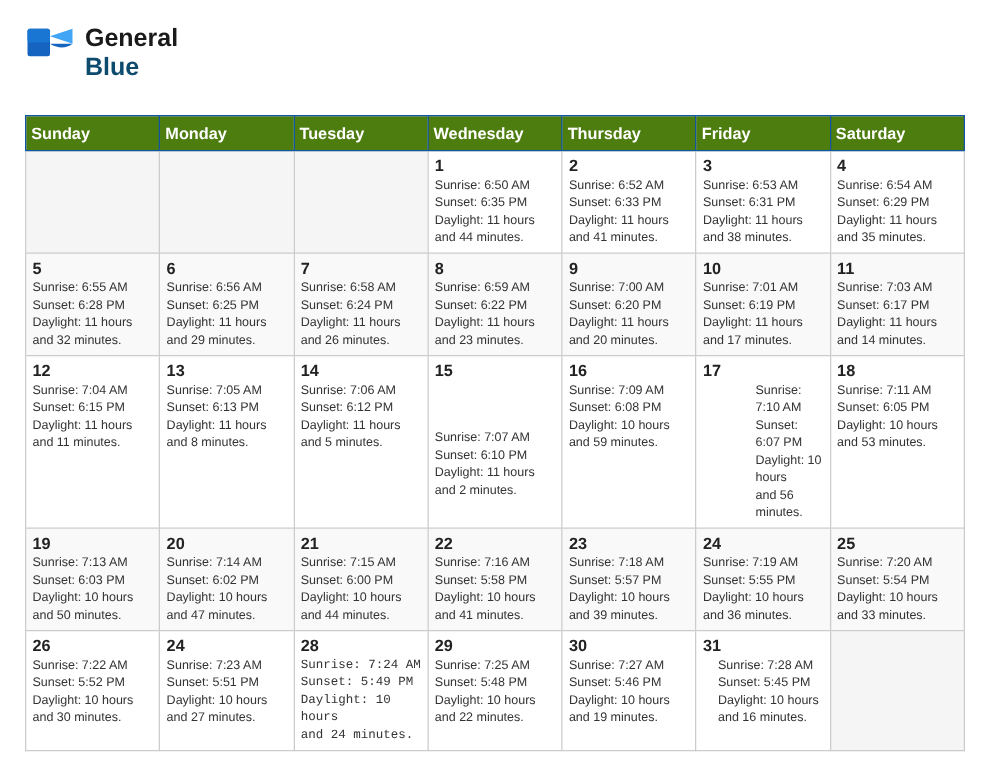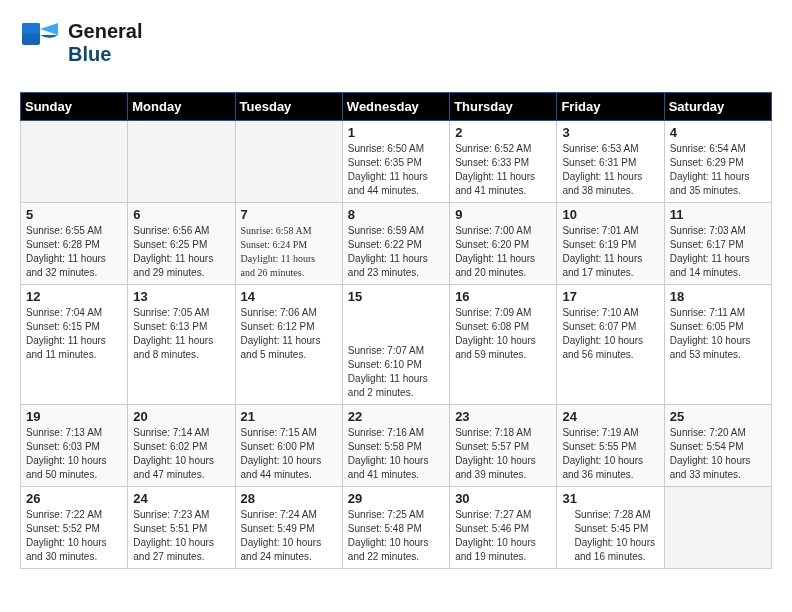--- a/index.html
+++ b/index.html
@@ -32,21 +32,21 @@
     .location {
       font-size: 15px;
       color: #333;
     }
     .calendar {
       width: 100%;
       border-collapse: collapse;
       border: 1px solid #ccc;
     }
     .calendar th {
-      background-color: #000000;
+      background-color: #4d7c0f;
       color: #fff;
       font-size: 13px;
       padding: 6px 4px;
       text-align: left;
       border: 1px solid #1255a0;
     }
     .calendar td {
       vertical-align: top;
       padding: 4px 5px;
       border: 1px solid #ccc;
@@ -157,21 +157,21 @@
         </td>
         <td>
           <span class="day-num">6</span>
           <div class="day-info" style="white-space: pre-line;">Sunrise: 6:56 AM
 Sunset: 6:25 PM
 Daylight: 11 hours
 and 29 minutes.</div>
         </td>
         <td>
           <span class="day-num">7</span>
-          <div class="day-info" style="white-space: pre-line; font-family: Liberation Serif, serif;">Sunrise: 6:58 AM
+          <div class="day-info" style="white-space: pre-line;">Sunrise: 6:58 AM
 Sunset: 6:24 PM
 Daylight: 11 hours
 and 26 minutes.</div>
         </td>
         <td>
           <span class="day-num">8</span>
           <div class="day-info" style="white-space: pre-line;">Sunrise: 6:59 AM
 Sunset: 6:22 PM
 Daylight: 11 hours
 and 23 minutes.</div>
@@ -229,21 +229,21 @@
         </td>
         <td>
           <span class="day-num">16</span>
           <div class="day-info" style="white-space: pre-line;">Sunrise: 7:09 AM
 Sunset: 6:08 PM
 Daylight: 10 hours
 and 59 minutes.</div>
         </td>
         <td>
           <span class="day-num">17</span>
-          <div class="day-info" style="white-space: pre-line;">Sunrise: 7:10 AM
+          <div class="day-info" style="white-space: pre-line; margin-left: 42px;">Sunrise: 7:10 AM
 Sunset: 6:07 PM
 Daylight: 10 hours
 and 56 minutes.</div>
         </td>
         <td>
           <span class="day-num">18</span>
           <div class="day-info" style="white-space: pre-line;">Sunrise: 7:11 AM
 Sunset: 6:05 PM
 Daylight: 10 hours
 and 53 minutes.</div>
@@ -310,21 +310,21 @@
         </td>
         <td>
           <span class="day-num">24</span>
           <div class="day-info" style="white-space: pre-line;">Sunrise: 7:23 AM
 Sunset: 5:51 PM
 Daylight: 10 hours
 and 27 minutes.</div>
         </td>
         <td>
           <span class="day-num">28</span>
-          <div class="day-info" style="white-space: pre-line;">Sunrise: 7:24 AM
+          <div class="day-info" style="white-space: pre-line; font-family: Liberation Mono, monospace;">Sunrise: 7:24 AM
 Sunset: 5:49 PM
 Daylight: 10 hours
 and 24 minutes.</div>
         </td>
         <td>
           <span class="day-num">29</span>
           <div class="day-info" style="white-space: pre-line;">Sunrise: 7:25 AM
 Sunset: 5:48 PM
 Daylight: 10 hours
 and 22 minutes.</div>

